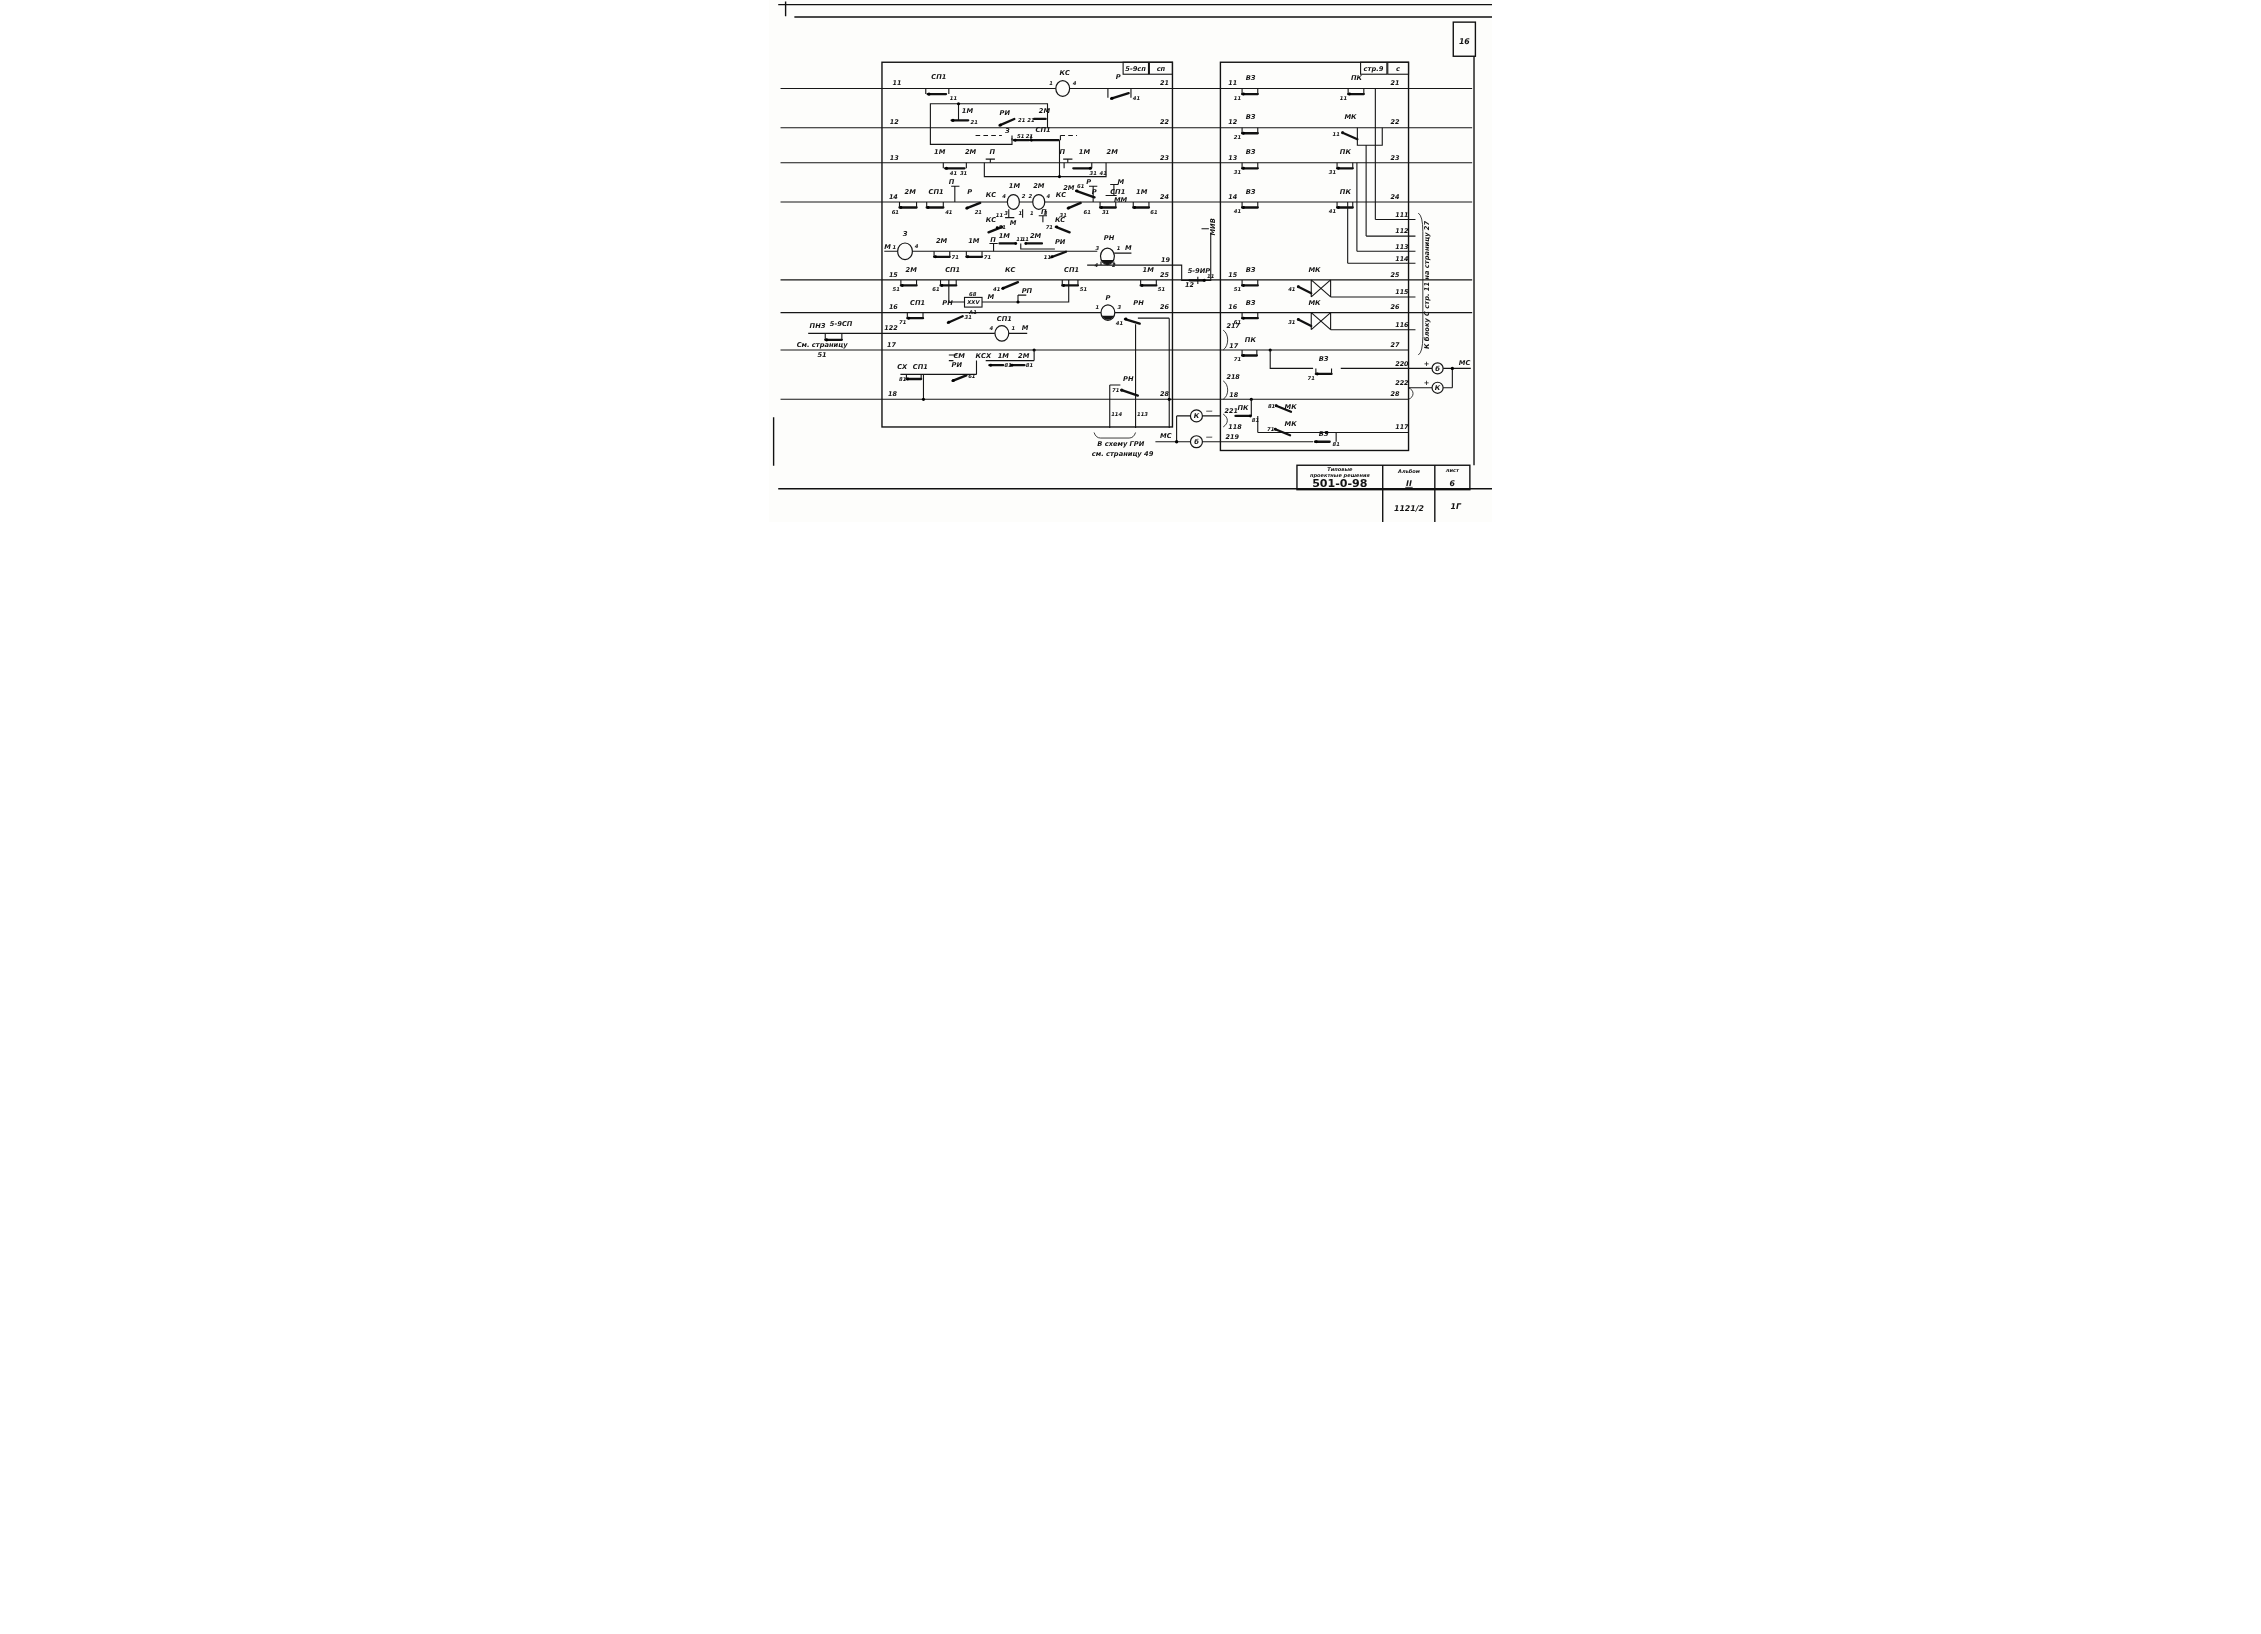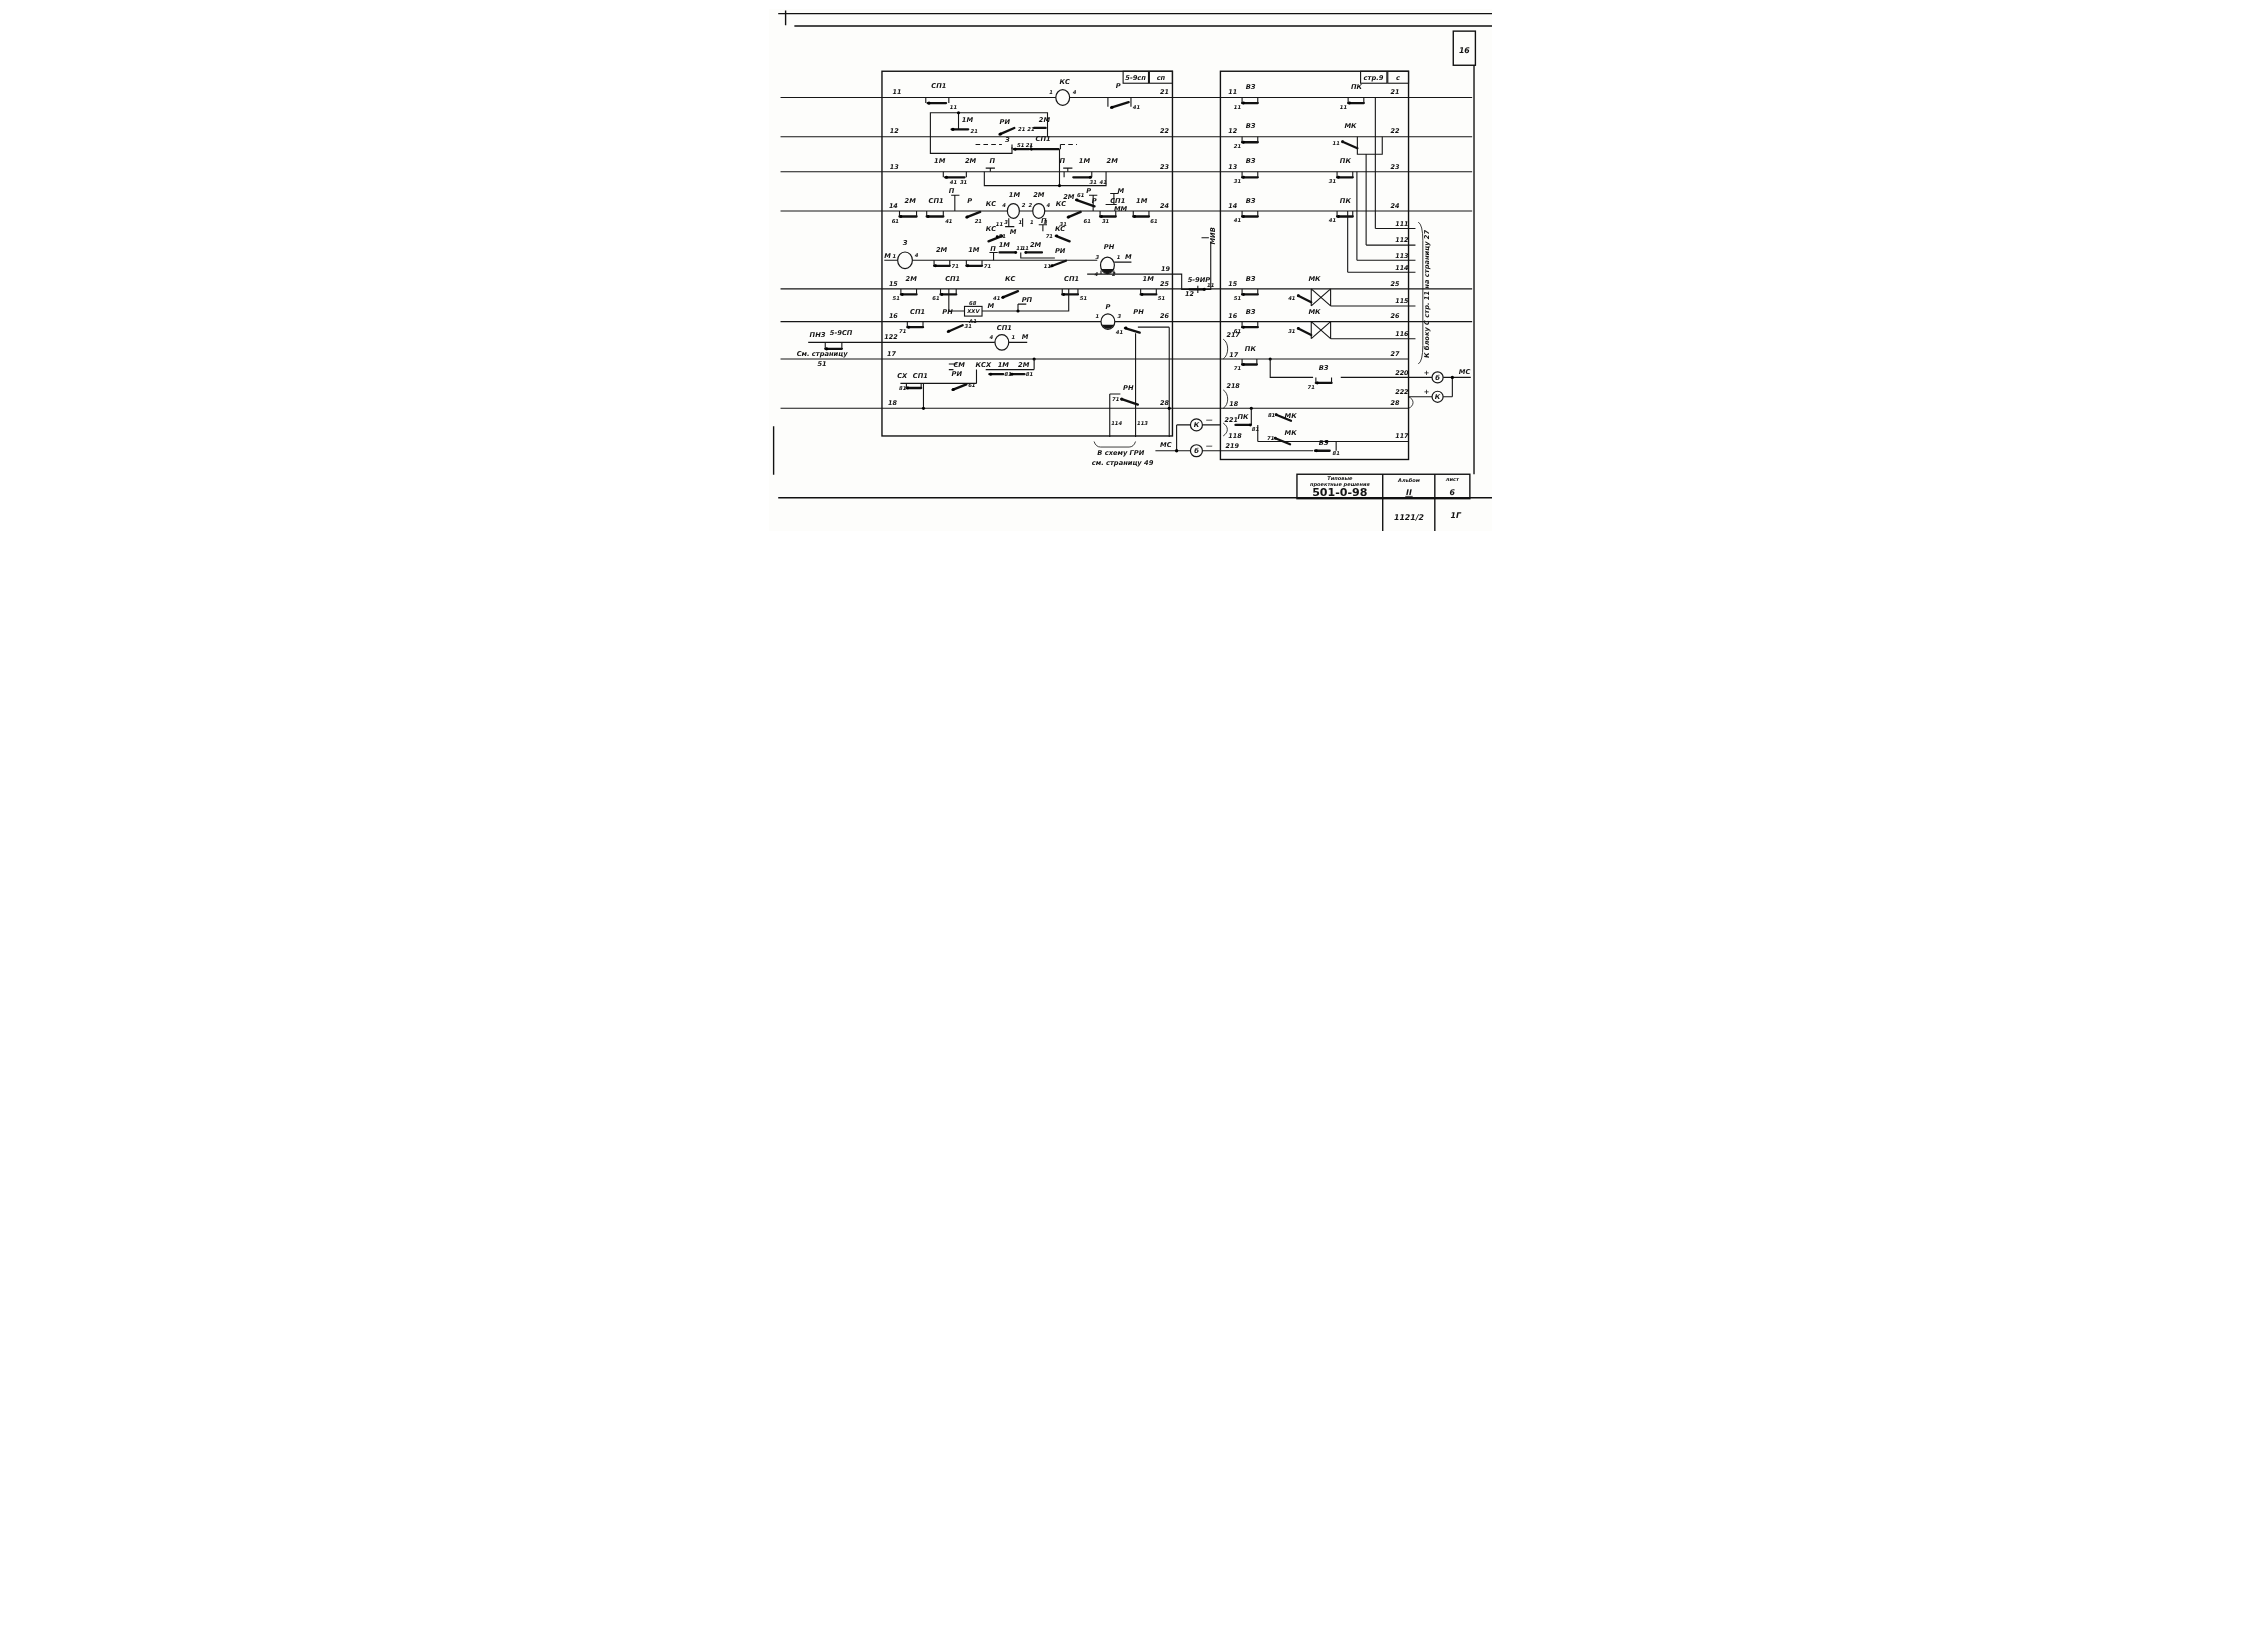--- a/index.html
+++ b/index.html
@@ -1,16 +1,16 @@
 <!DOCTYPE html>
 <html style="font-size:7.4px"><head>
 <meta charset="utf-8">
 <style>
   html,body{margin:0;padding:0;background:#ffffff;}
-  .sheet{width:100%;max-width:723px;margin:9px auto;background:#fdfdfb;}
+  .sheet{width:100%;max-width:723px;margin:0 auto;background:#fdfdfb;}
   svg{display:block;width:100%;height:auto;}
   text{font-family:"DejaVu Sans","Liberation Sans",sans-serif;fill:#141414;font-style:italic;}
   .wire{stroke:#161616;stroke-width:2.4;fill:none;}
   .wirethin{stroke:#161616;stroke-width:1.8;fill:none;}
   .thick{stroke:#111;stroke-width:5;fill:none;stroke-linecap:round;}
   .frame{stroke:#111;stroke-width:3;fill:none;}
   .coil{stroke:#161616;stroke-width:2.6;fill:#fdfdfb;}
   .dash{stroke:#161616;stroke-width:2.4;fill:none;stroke-dasharray:10 7;}
   .lbl{font-size:14.5px;font-weight:600;}
   .pin{font-size:11.5px;font-weight:600;}

